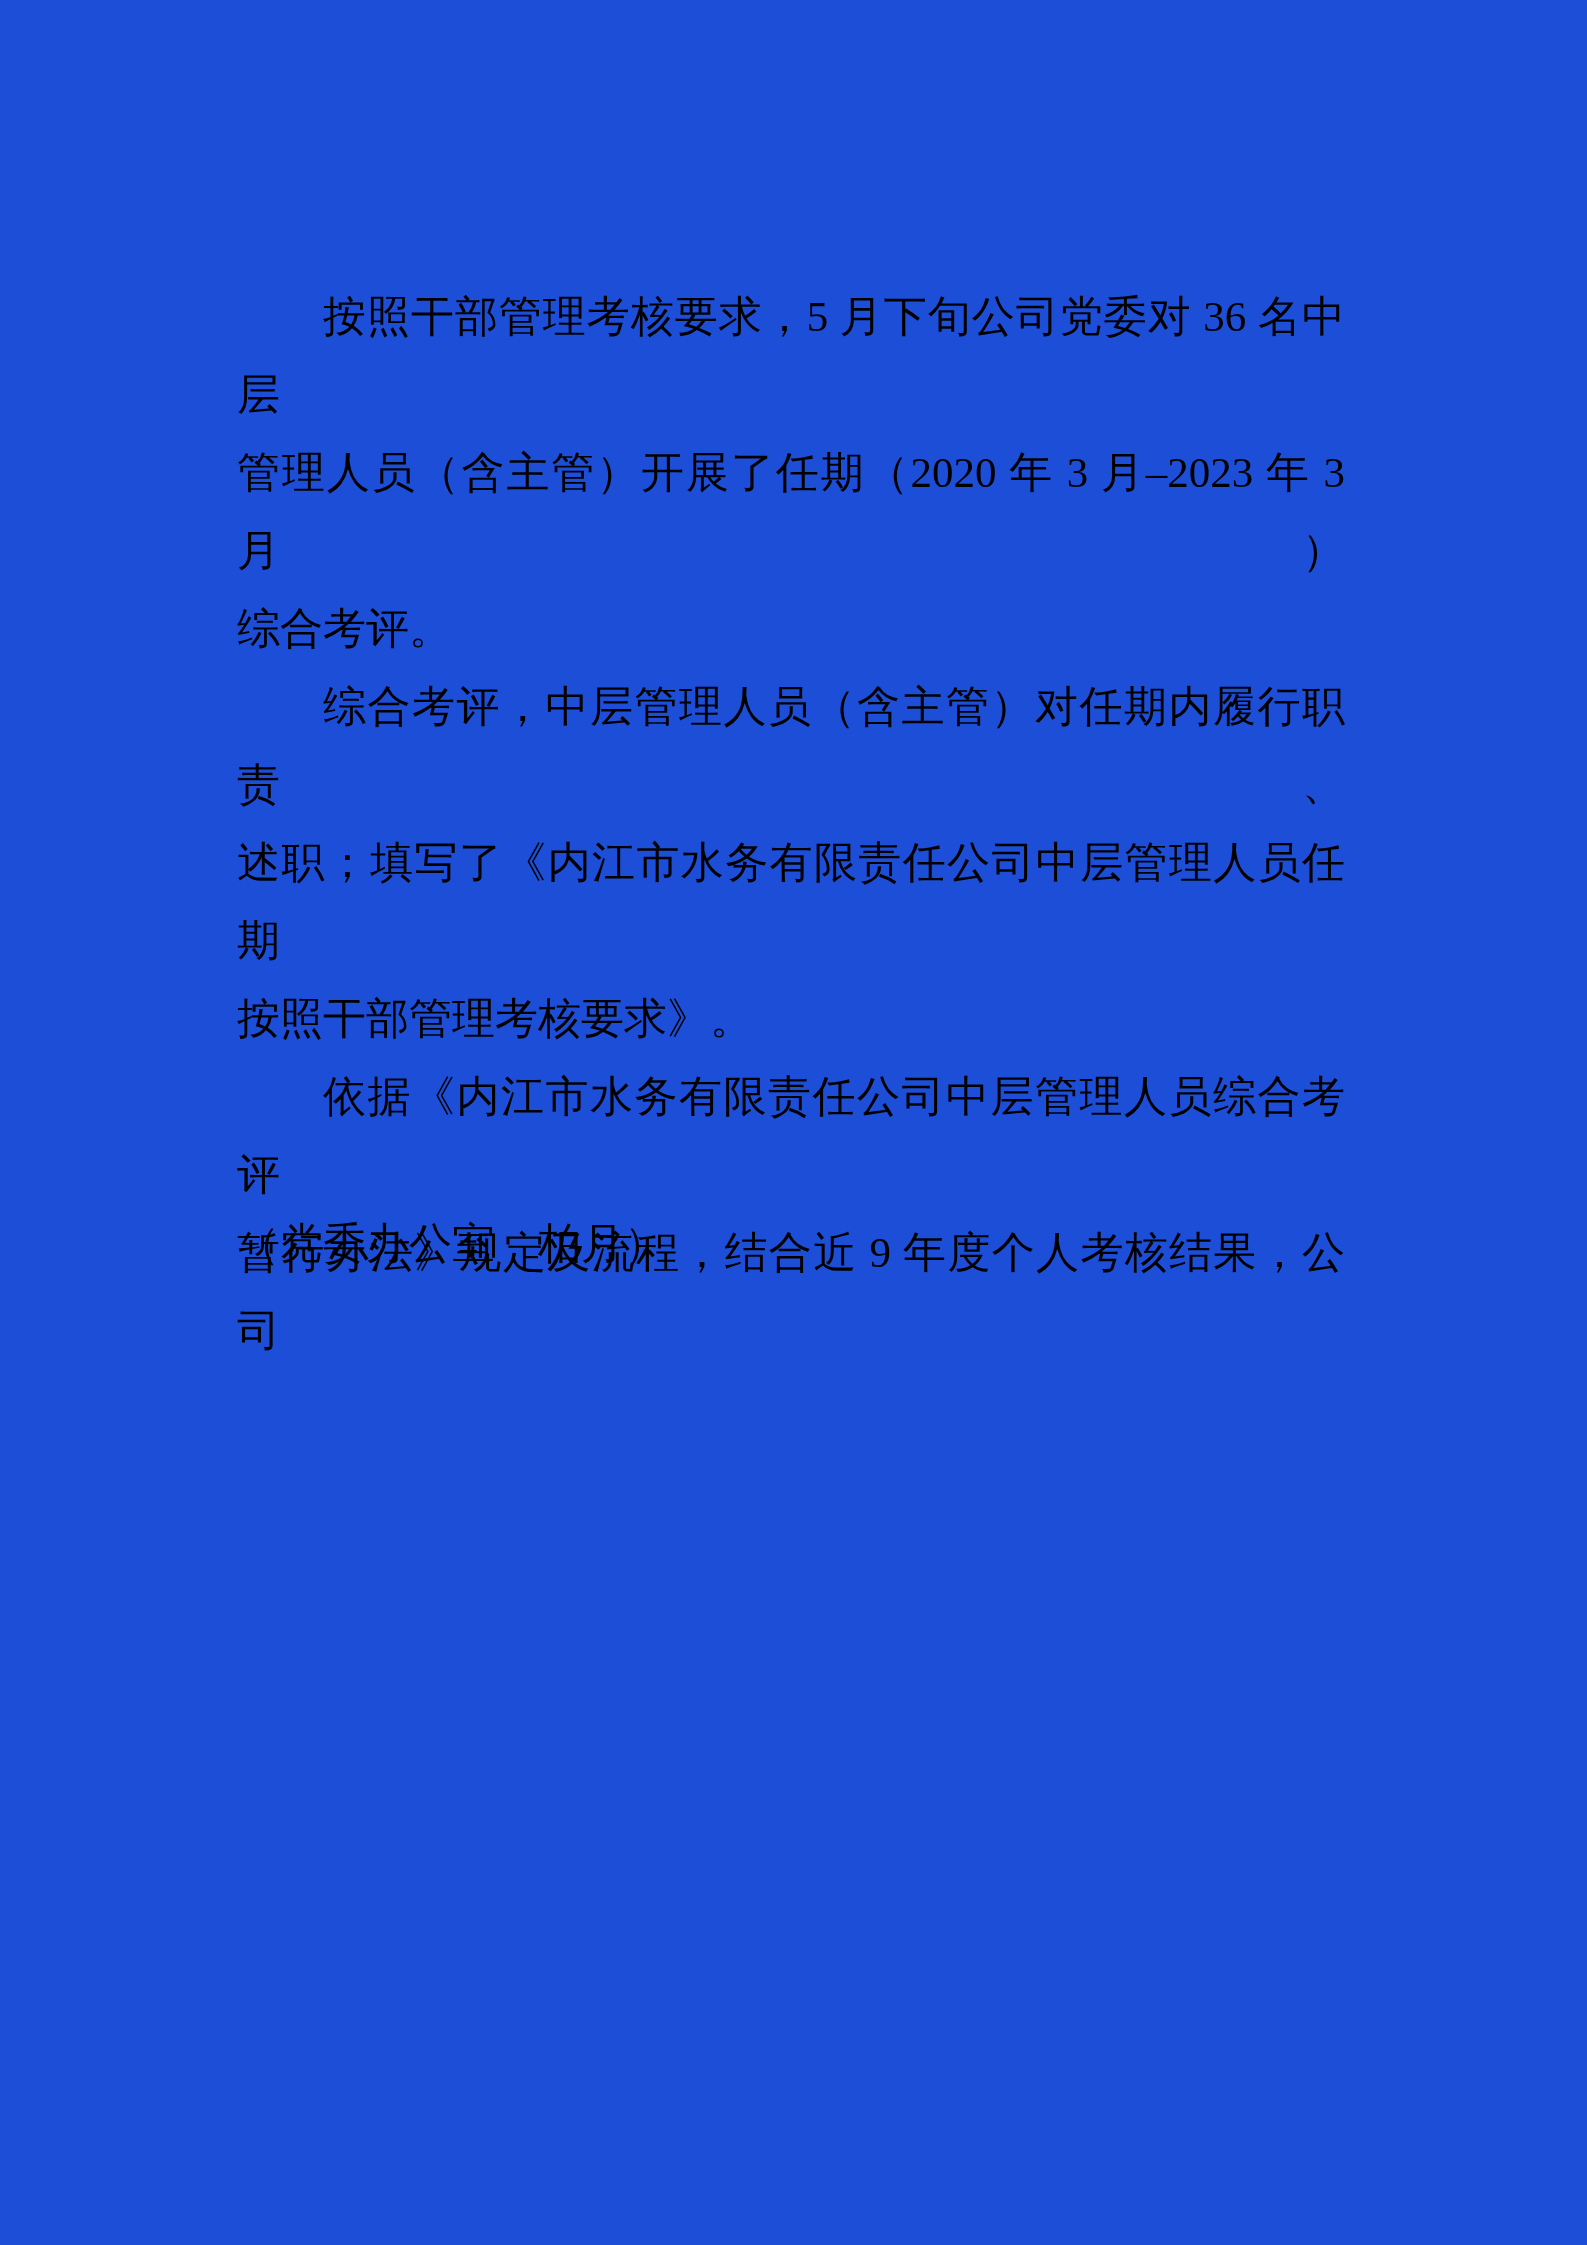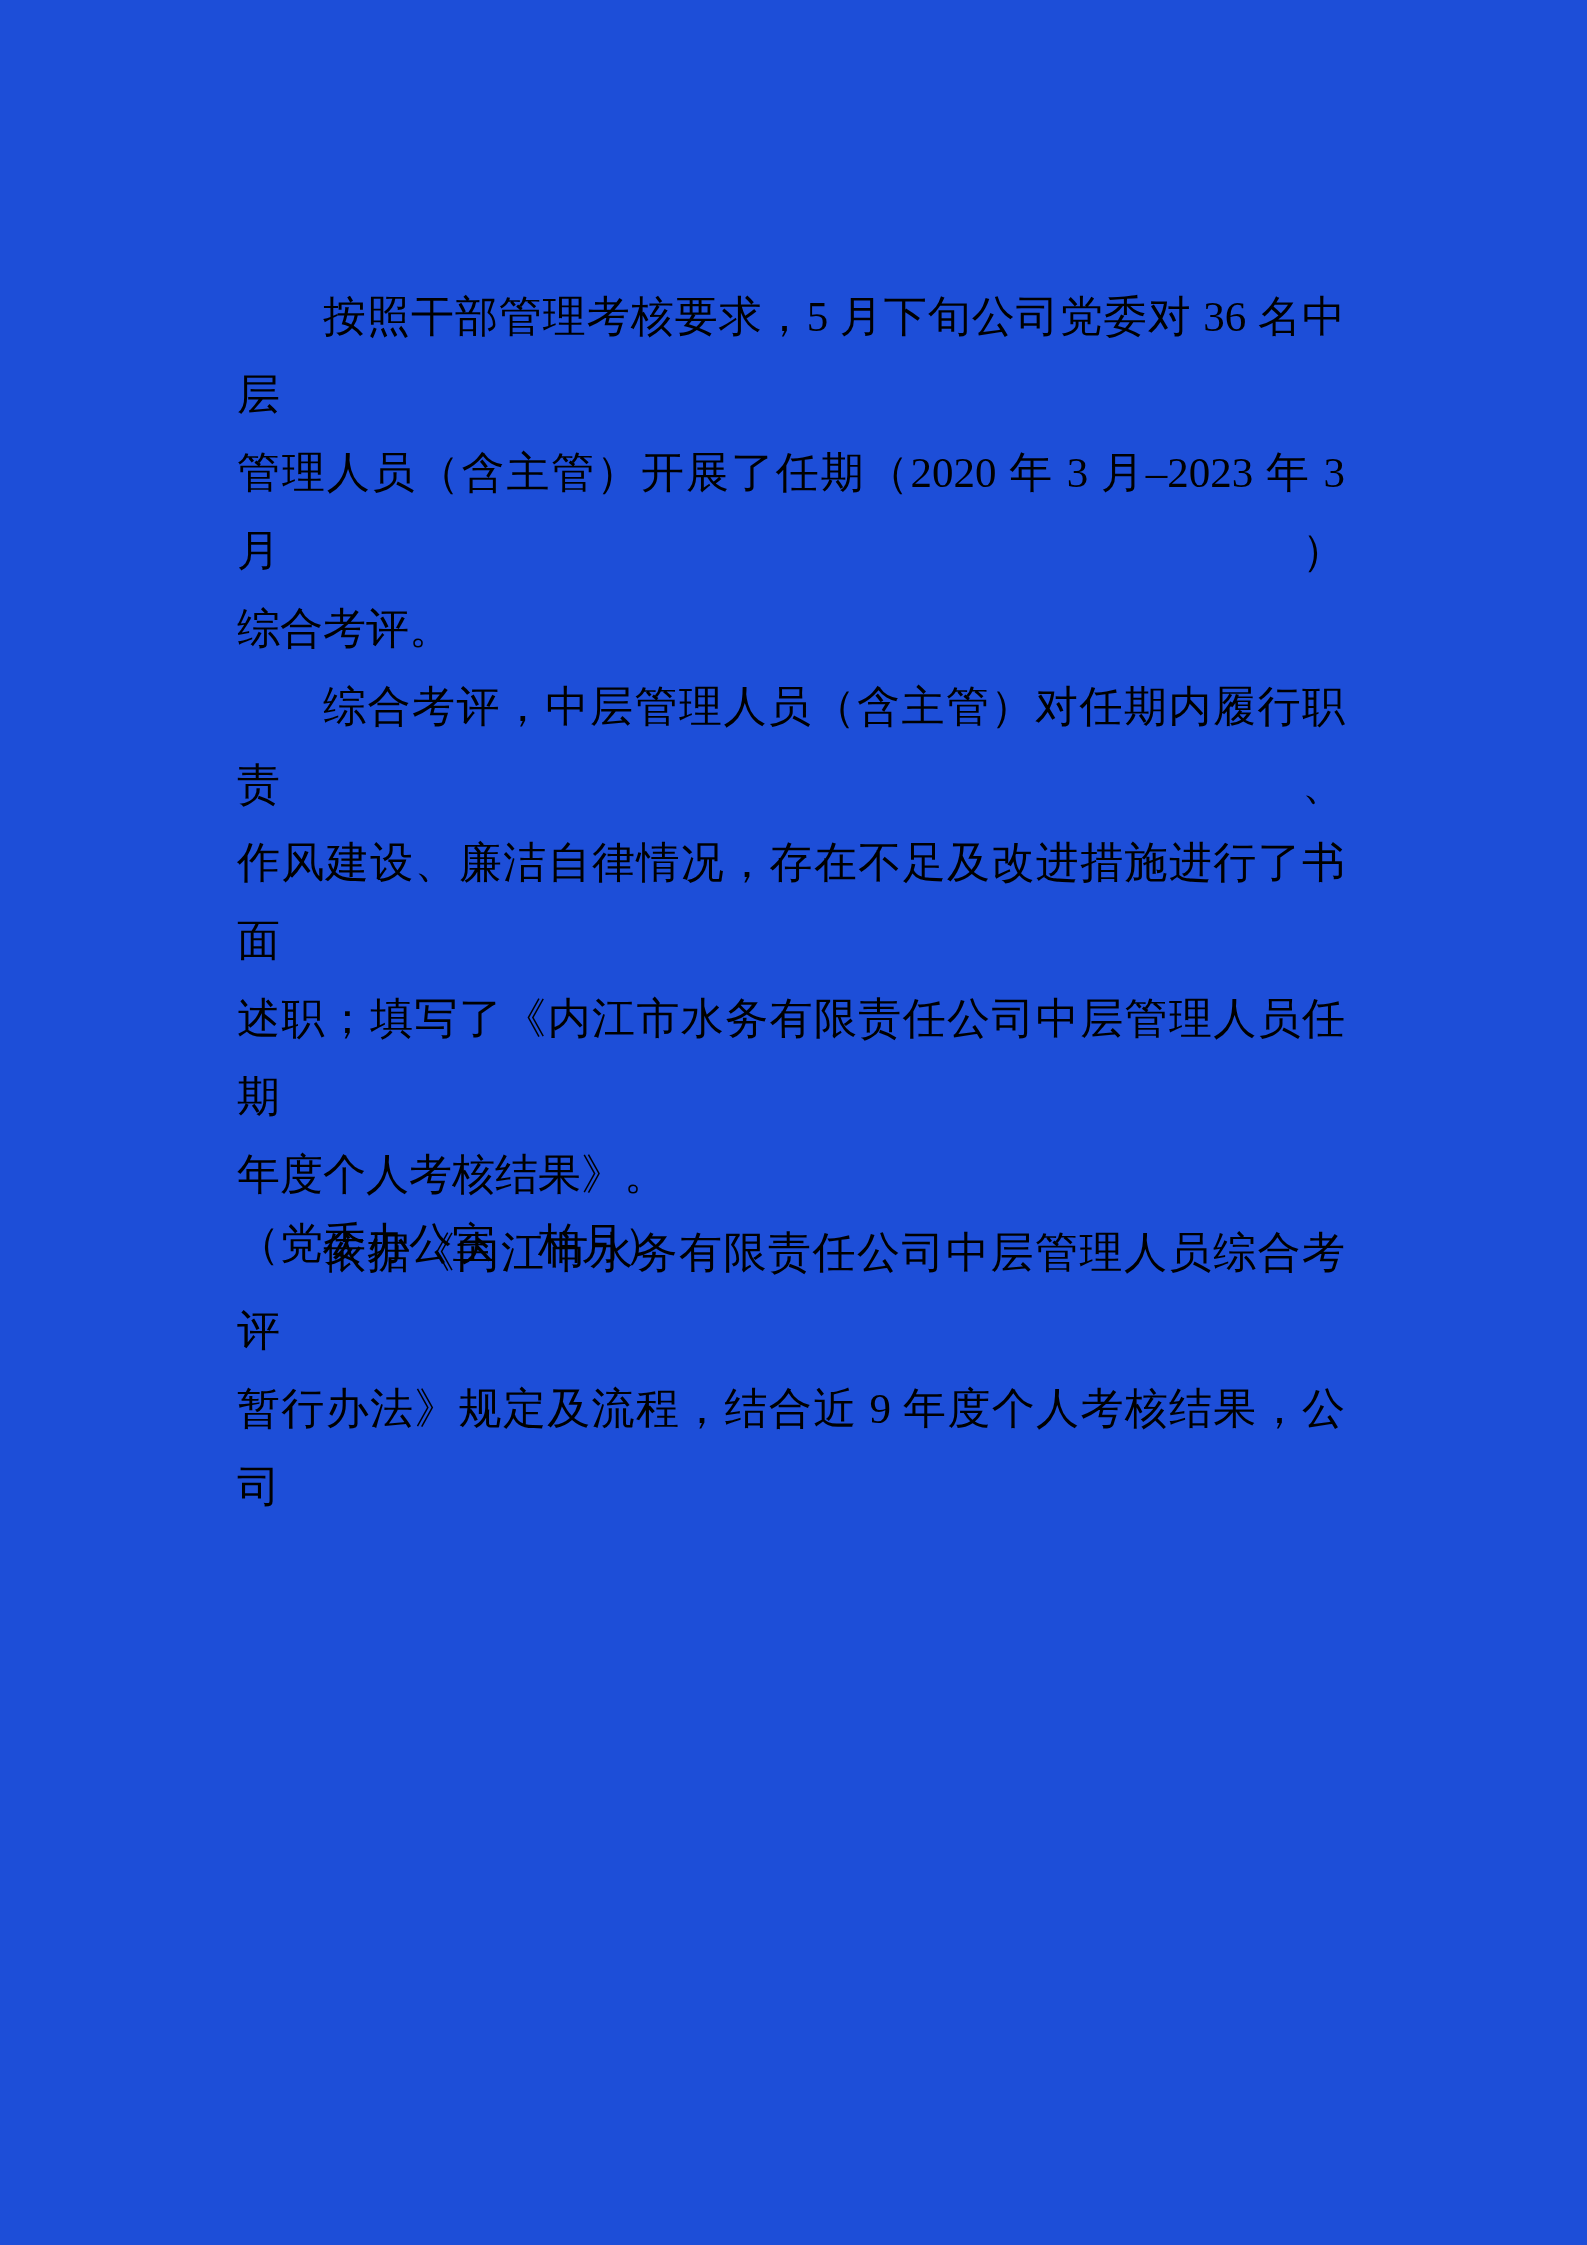--- a/index.html
+++ b/index.html
@@ -52,23 +52,22 @@
 <body>
 
 <div class="doc">
   <div class="text-block">
 
     <div class="line indent">按照干部管理考核要求，5 月下旬公司党委对 36 名中层</div>
     <div class="line">管理人员（含主管）开展了任期（2020 年 3 月–2023 年 3 月）</div>
     <div class="line last">综合考评。</div>
 
     <div class="line indent">综合考评，中层管理人员（含主管）对任期内履行职责、</div>
-    <div class="line">作风建设、廉洁自律情况，存在不足及改进措施进行了书面</div>
     <div class="line">述职；填写了《内江市水务有限责任公司中层管理人员任期</div>
-    <div class="line last">年度个人考核结果》。</div>
+    <div class="line last">按照干部管理考核要求》。</div>
 
     <div class="line indent">依据《内江市水务有限责任公司中层管理人员综合考评</div>
     <div class="line">暂行办法》规定及流程，结合近 9 年度个人考核结果，公司</div>
 
   </div>
 
   <div class="signature">（党委办公室　柏月）</div>
 </div>
 
 </body></html>

